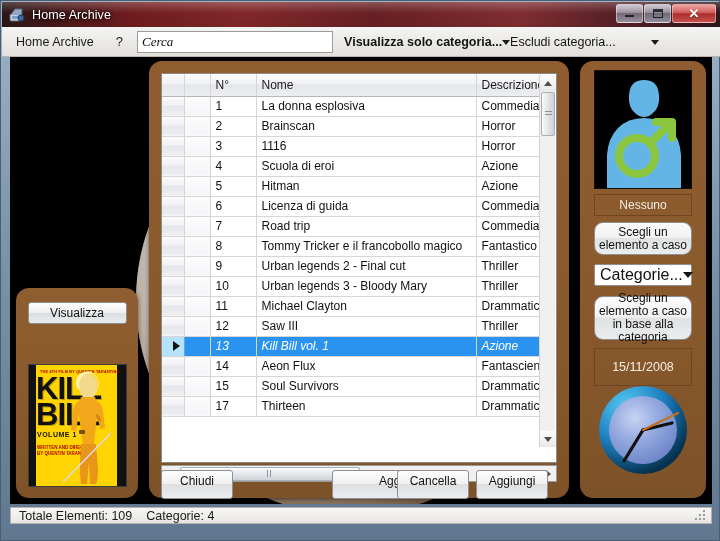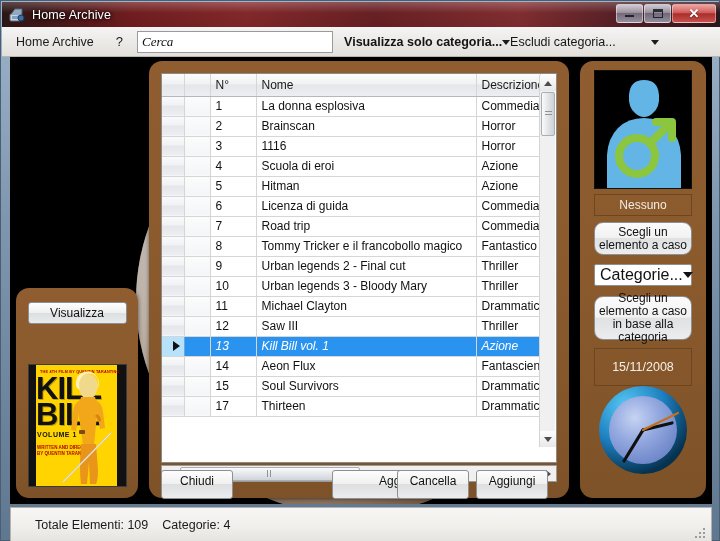--- a/index.html
+++ b/index.html
@@ -333,24 +333,24 @@
     border: 1px solid #6d4621; display: flex; align-items: center; justify-content: center;
     font-size: 12.5px; color: #f5efe8;
   }
   #clock {
     position: absolute; left: 18px; top: 324px; width: 90px; height: 90px;
   }
 
   
   #statusbar {
     position: absolute; left: 9px; top: 506px;
-    width: 702px; height: 35px;
+    width: 702px; height: 17px;
     background: linear-gradient(to bottom, #f7f6f4 0%, #efeeeb 60%, #e6e4e0 100%);
     border: 1px solid #b5b2ad;
-    display: flex; align-items: center; padding-left: 24px;
+    display: flex; align-items: center; padding-left: 8px;
     font-size: 12.5px; color: #1a1a1a;
   }
   #status-total { margin-right: 14px; }
   #resize-grip {
     position: absolute; right: 4px; bottom: 3px; width: 12px; height: 12px;
     background:
       radial-gradient(circle at 9px 3px, #9b9b9b 1px, transparent 1.2px),
       radial-gradient(circle at 9px 7px, #9b9b9b 1px, transparent 1.2px),
       radial-gradient(circle at 5px 7px, #9b9b9b 1px, transparent 1.2px),
       radial-gradient(circle at 9px 11px, #9b9b9b 1px, transparent 1.2px),

